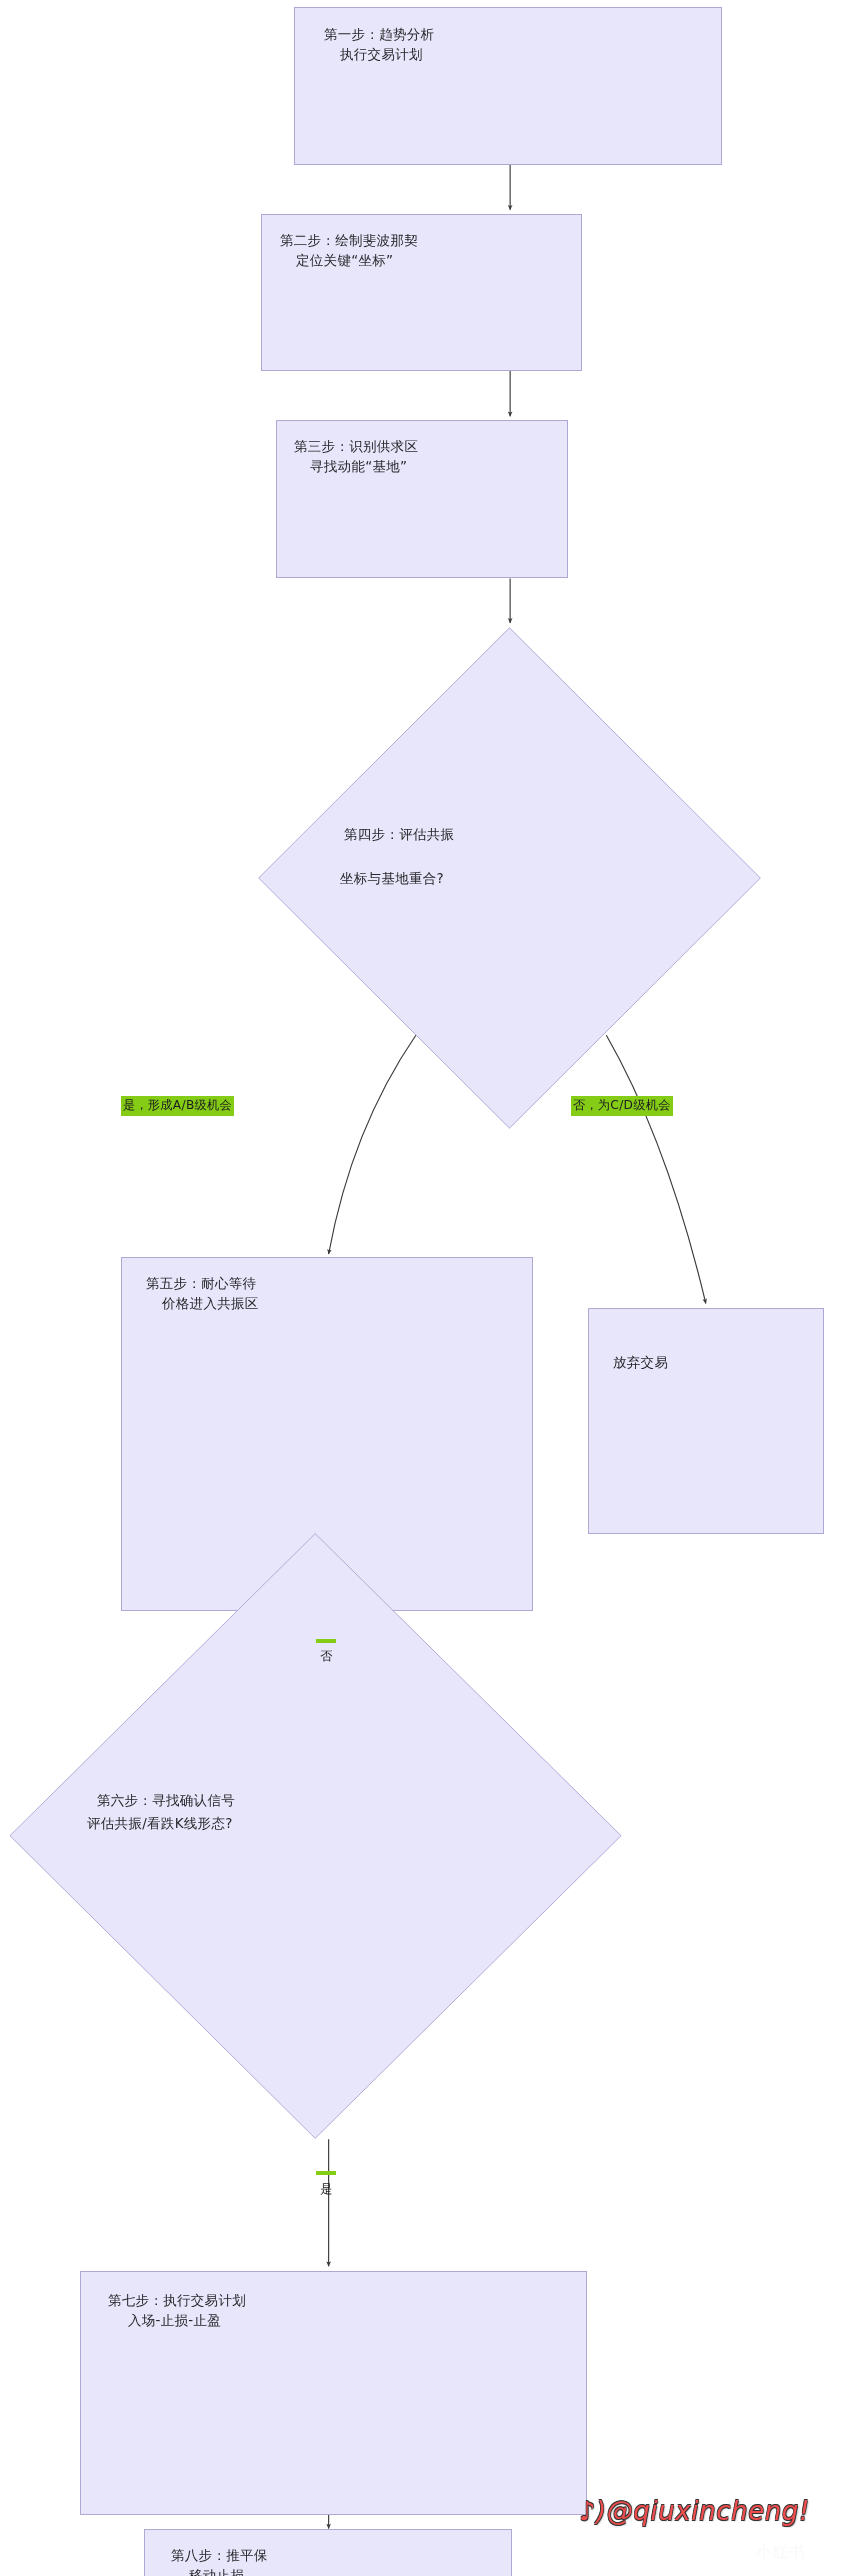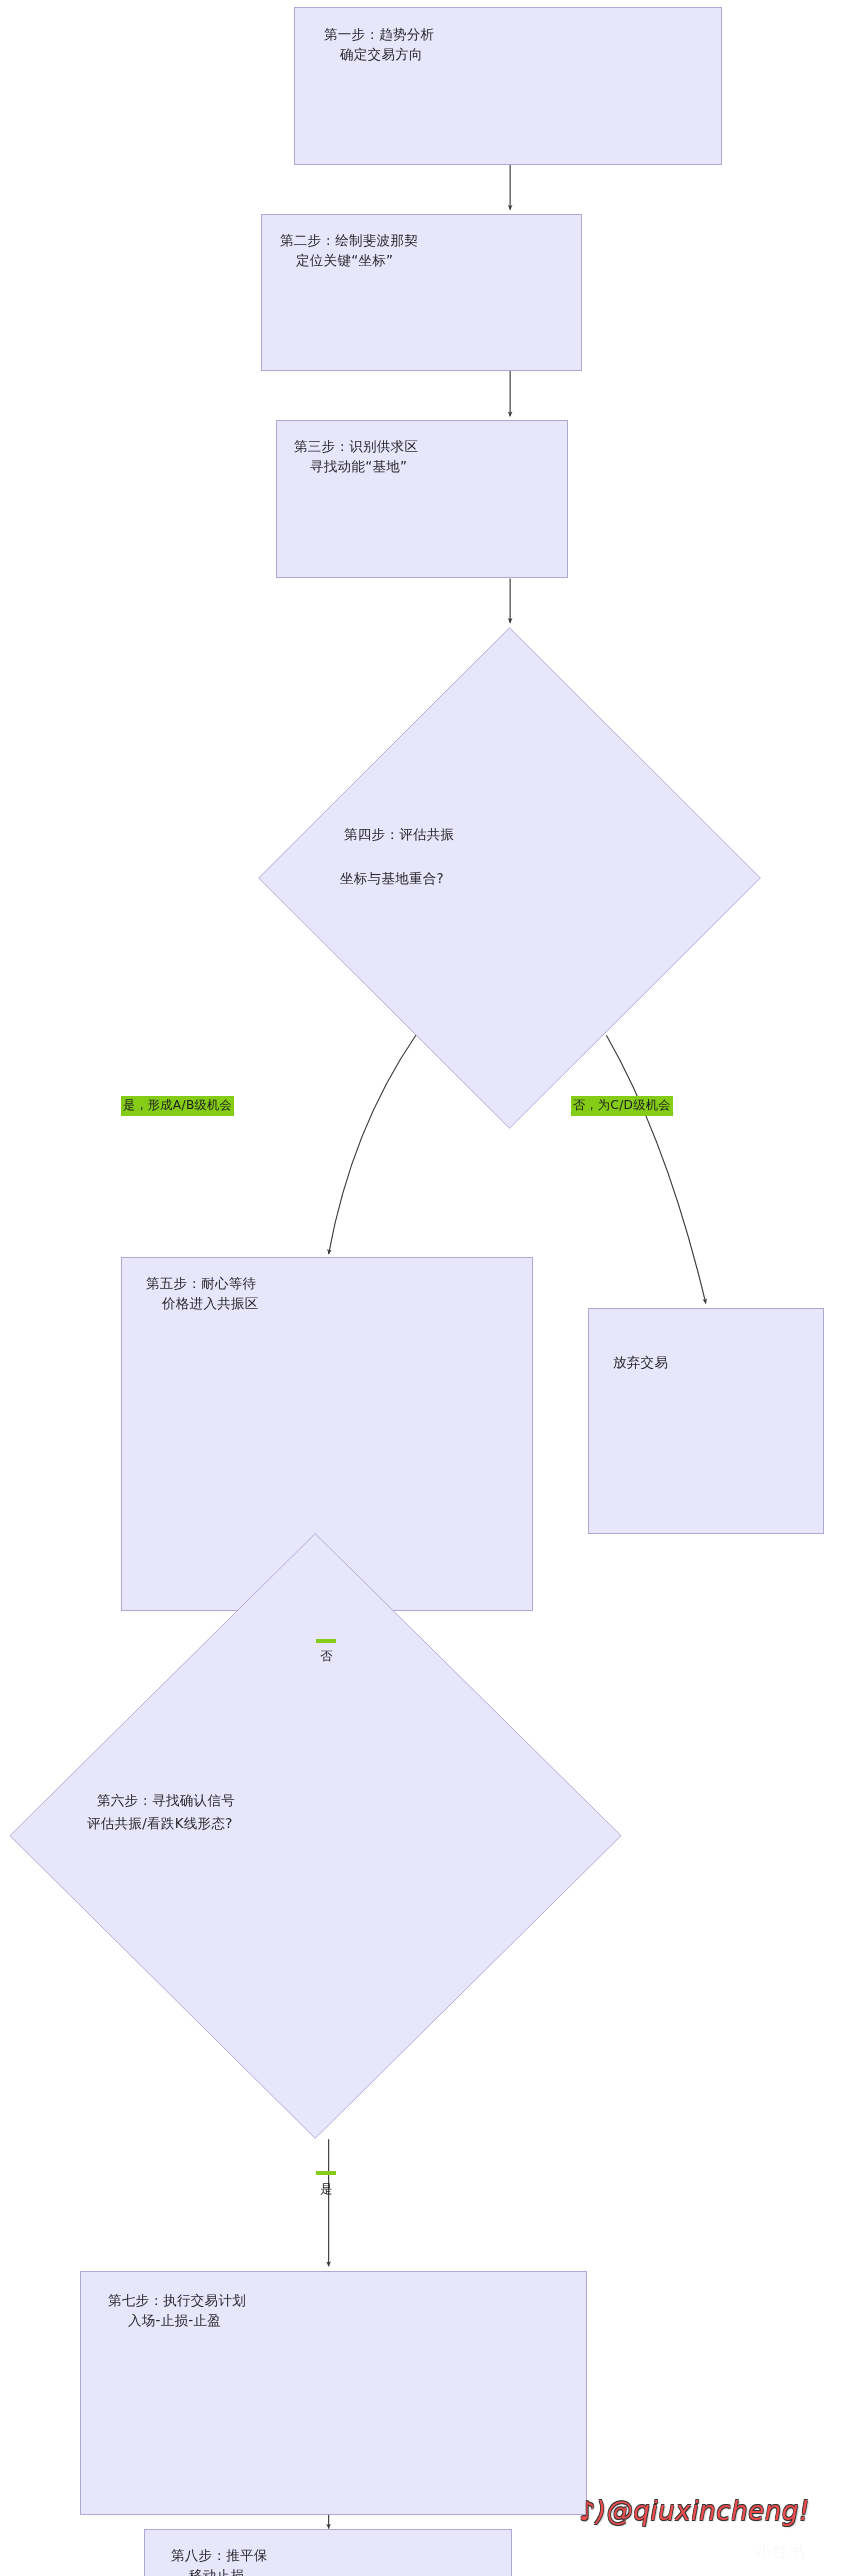--- a/index.html
+++ b/index.html
@@ -142,21 +142,21 @@
 
     <path d="M512,2930 Q540,2740 516,2519" stroke="#3a3a3a" stroke-width="1.8" fill="none" marker-end="url(#arrow)"></path>
 
     <path d="M512,3335 L512,3533" stroke="#3a3a3a" stroke-width="1.8" fill="none" marker-end="url(#arrow)"></path>
 
     <path d="M512,3920 L512,3942" stroke="#3a3a3a" stroke-width="1.8" fill="none" marker-end="url(#arrow)"></path>
   </svg>
 
   <div class="node" style="left:294px; top:7px; width:428px; height:158px;"></div>
   <div class="node-label" style="left:324px; top:24.4px;">第一步：趋势分析</div>
-  <div class="node-label" style="left:340px; top:44px;">确定交易方向</div>
+  <div class="node-label" style="left:340px; top:44px;">执行交易计划</div>
 
   <div class="node" style="left:261px; top:214px; width:321px; height:157px;"></div>
   <div class="node-label" style="left:280px; top:230px;">第二步：绘制斐波那契</div>
   <div class="node-label" style="left:296px; top:250px;">定位关键“坐标”</div>
 
   <div class="node" style="left:276px; top:420px; width:292px; height:158px;"></div>
   <div class="node-label" style="left:294px; top:436px;">第三步：识别供求区</div>
   <div class="node-label" style="left:310px; top:456px;">寻找动能“基地”</div>
 
   <div class="diamond" style="left:258px; top:627px; width:503px; height:502px;">

